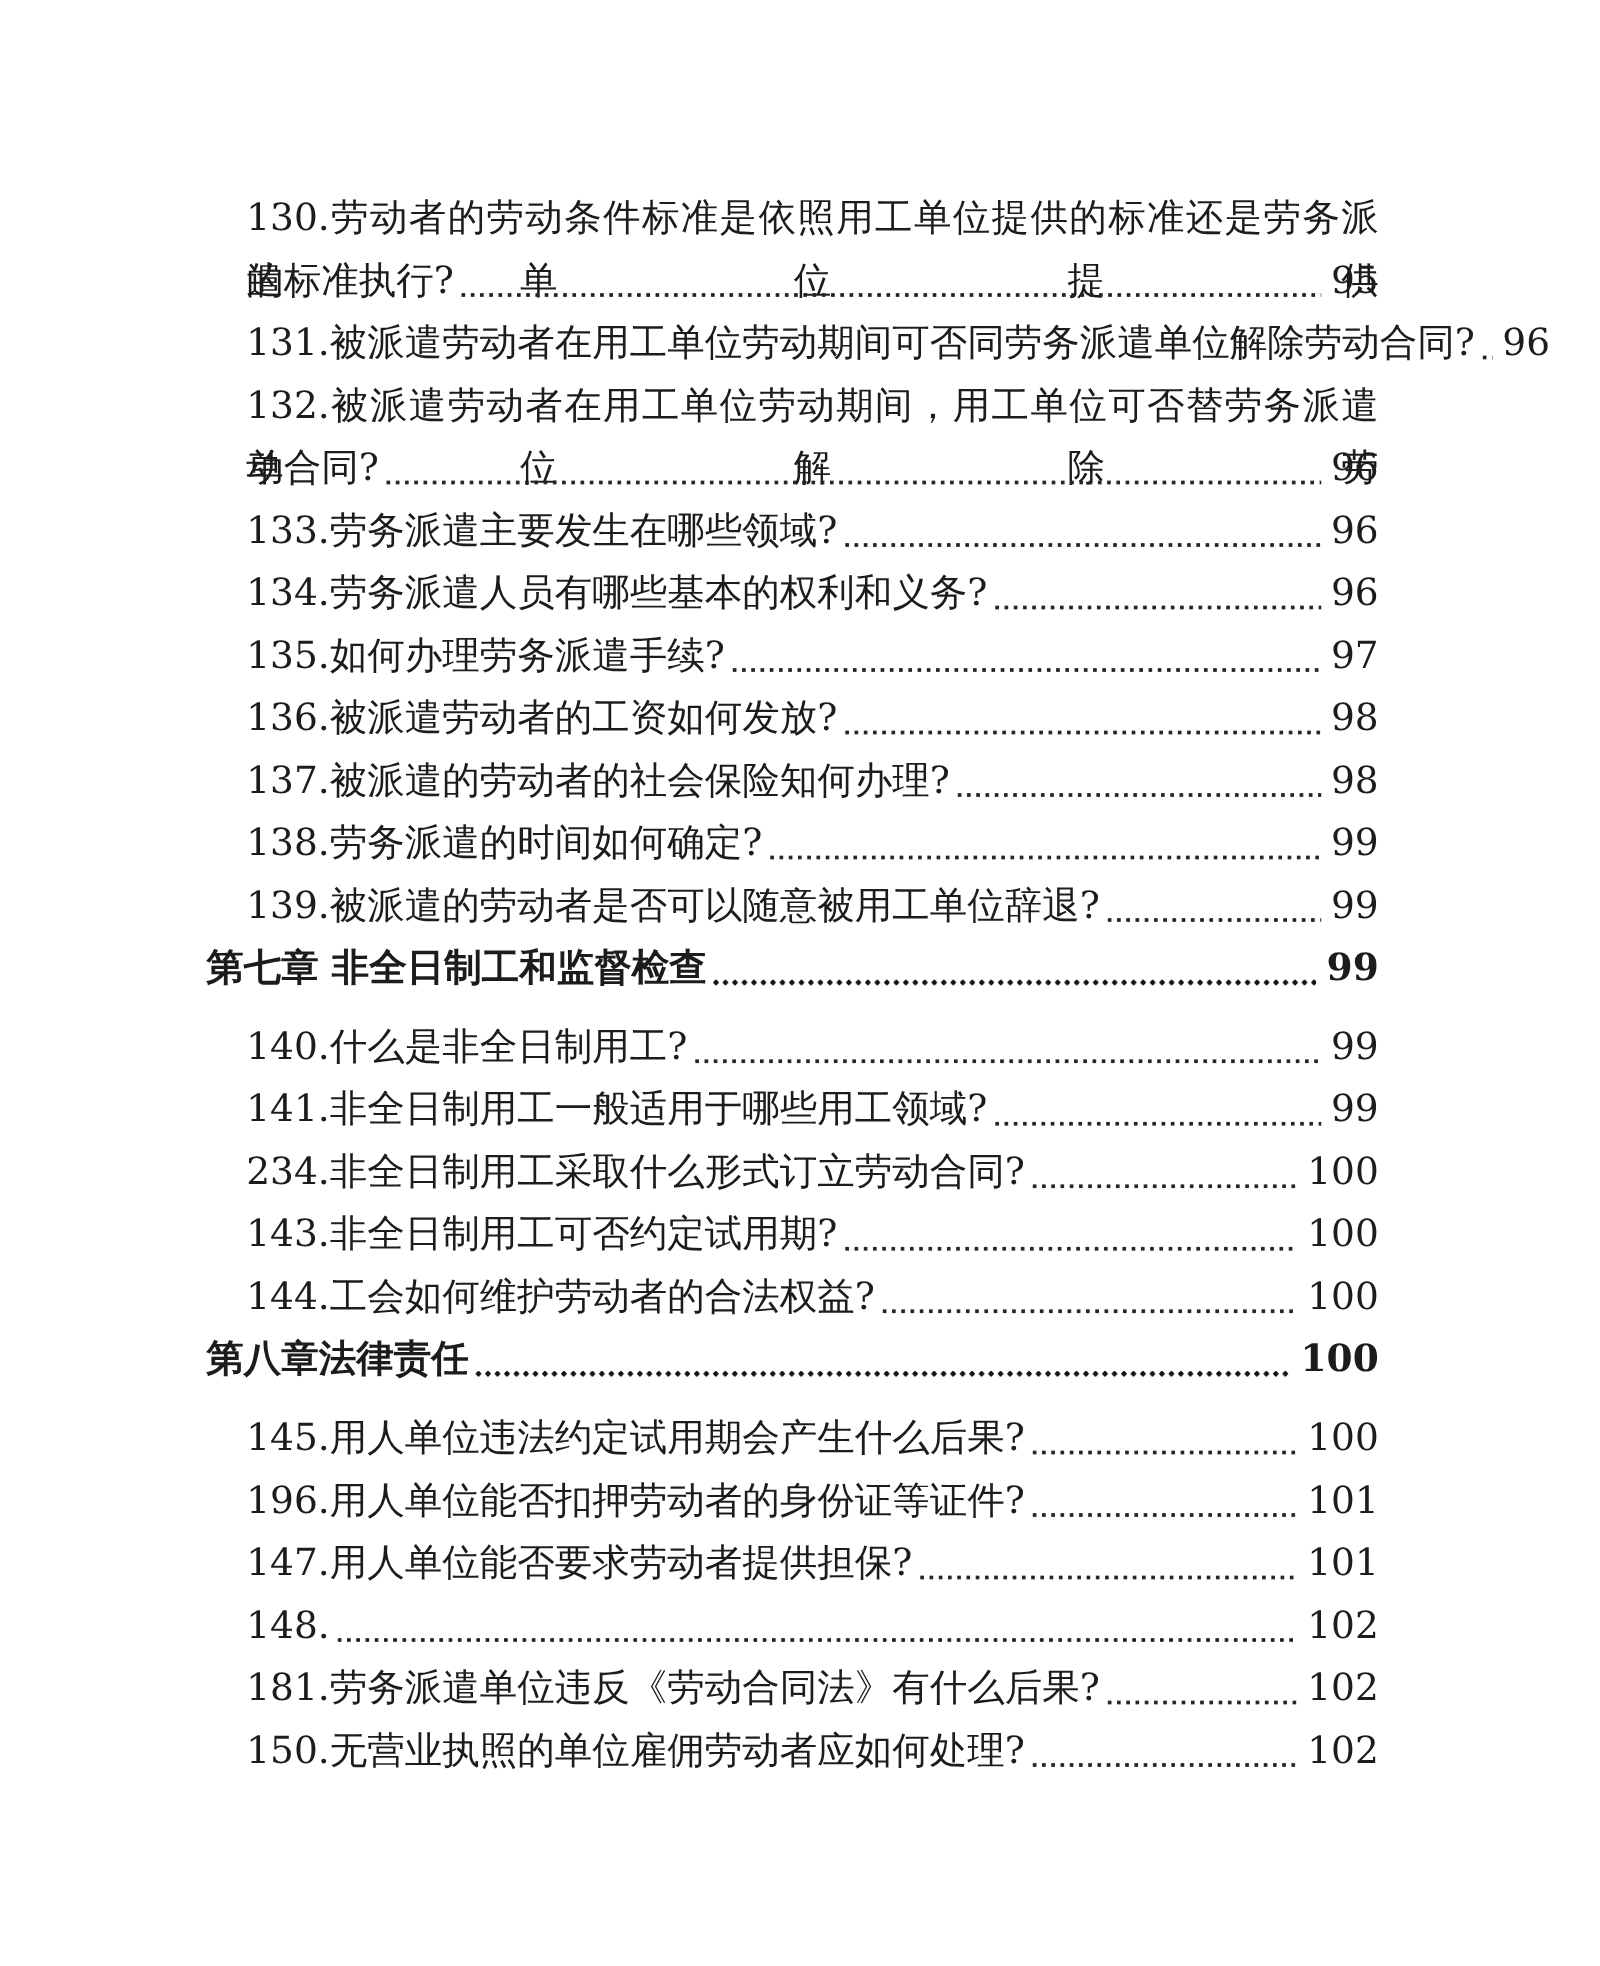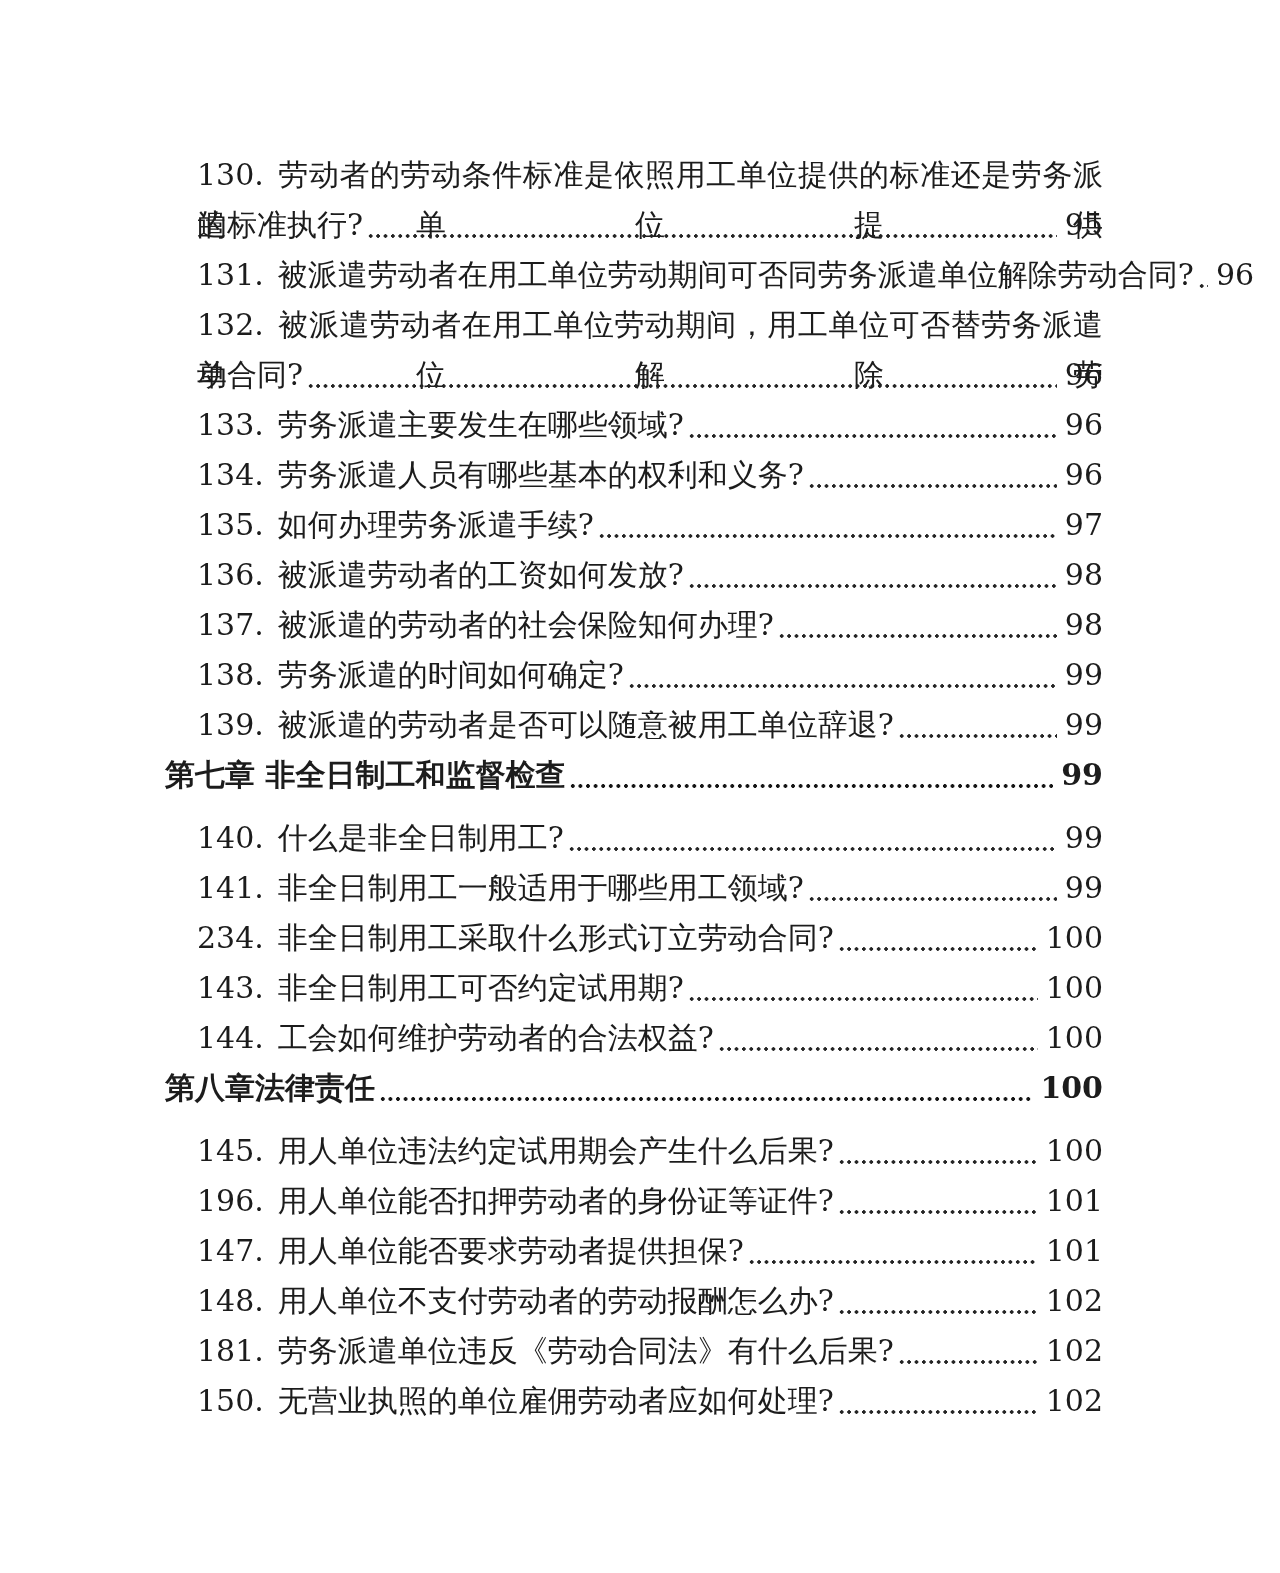--- a/index.html
+++ b/index.html
@@ -35,21 +35,21 @@
   .line {
     height: 50px;
     line-height: 50px;
   }
   
   .fullline {
     text-align: justify;
     text-align-last: justify;
   }
   .lastline { display: flex; }
-  .num { margin-right: 14px; flex: 0 0 auto; }
+  .num { flex: 0 0 auto; }
   .lastline .txt { flex: 0 0 auto; white-space: nowrap; }
   .dots {
     flex: 1 1 auto;
     min-width: 10px;
     margin: 0 8px 0 4px;
     background-image: radial-gradient(circle, #242424 1.55px, transparent 1.85px);
     background-size: 7.4px 6px;
     background-repeat: repeat-x;
     background-position: 0 33px;
   }
@@ -218,21 +218,20 @@
         <div class="line lastline">
           <span class="num">147.</span>
           <span class="txt">用人单位能否要求劳动者提供担保?</span>
           <span class="dots"></span>
           <span class="pagenum">101</span>
         </div>
       </div>
       <div class="entry item">
         <div class="line lastline">
           <span class="num">148.</span>
-          <span class="txt">用人单位不支付劳动者的劳动报酬怎么办?</span>
           <span class="dots"></span>
           <span class="pagenum">102</span>
         </div>
       </div>
       <div class="entry item">
         <div class="line lastline">
           <span class="num">181.</span>
           <span class="txt">劳务派遣单位违反《劳动合同法》有什么后果?</span>
           <span class="dots"></span>
           <span class="pagenum">102</span>

